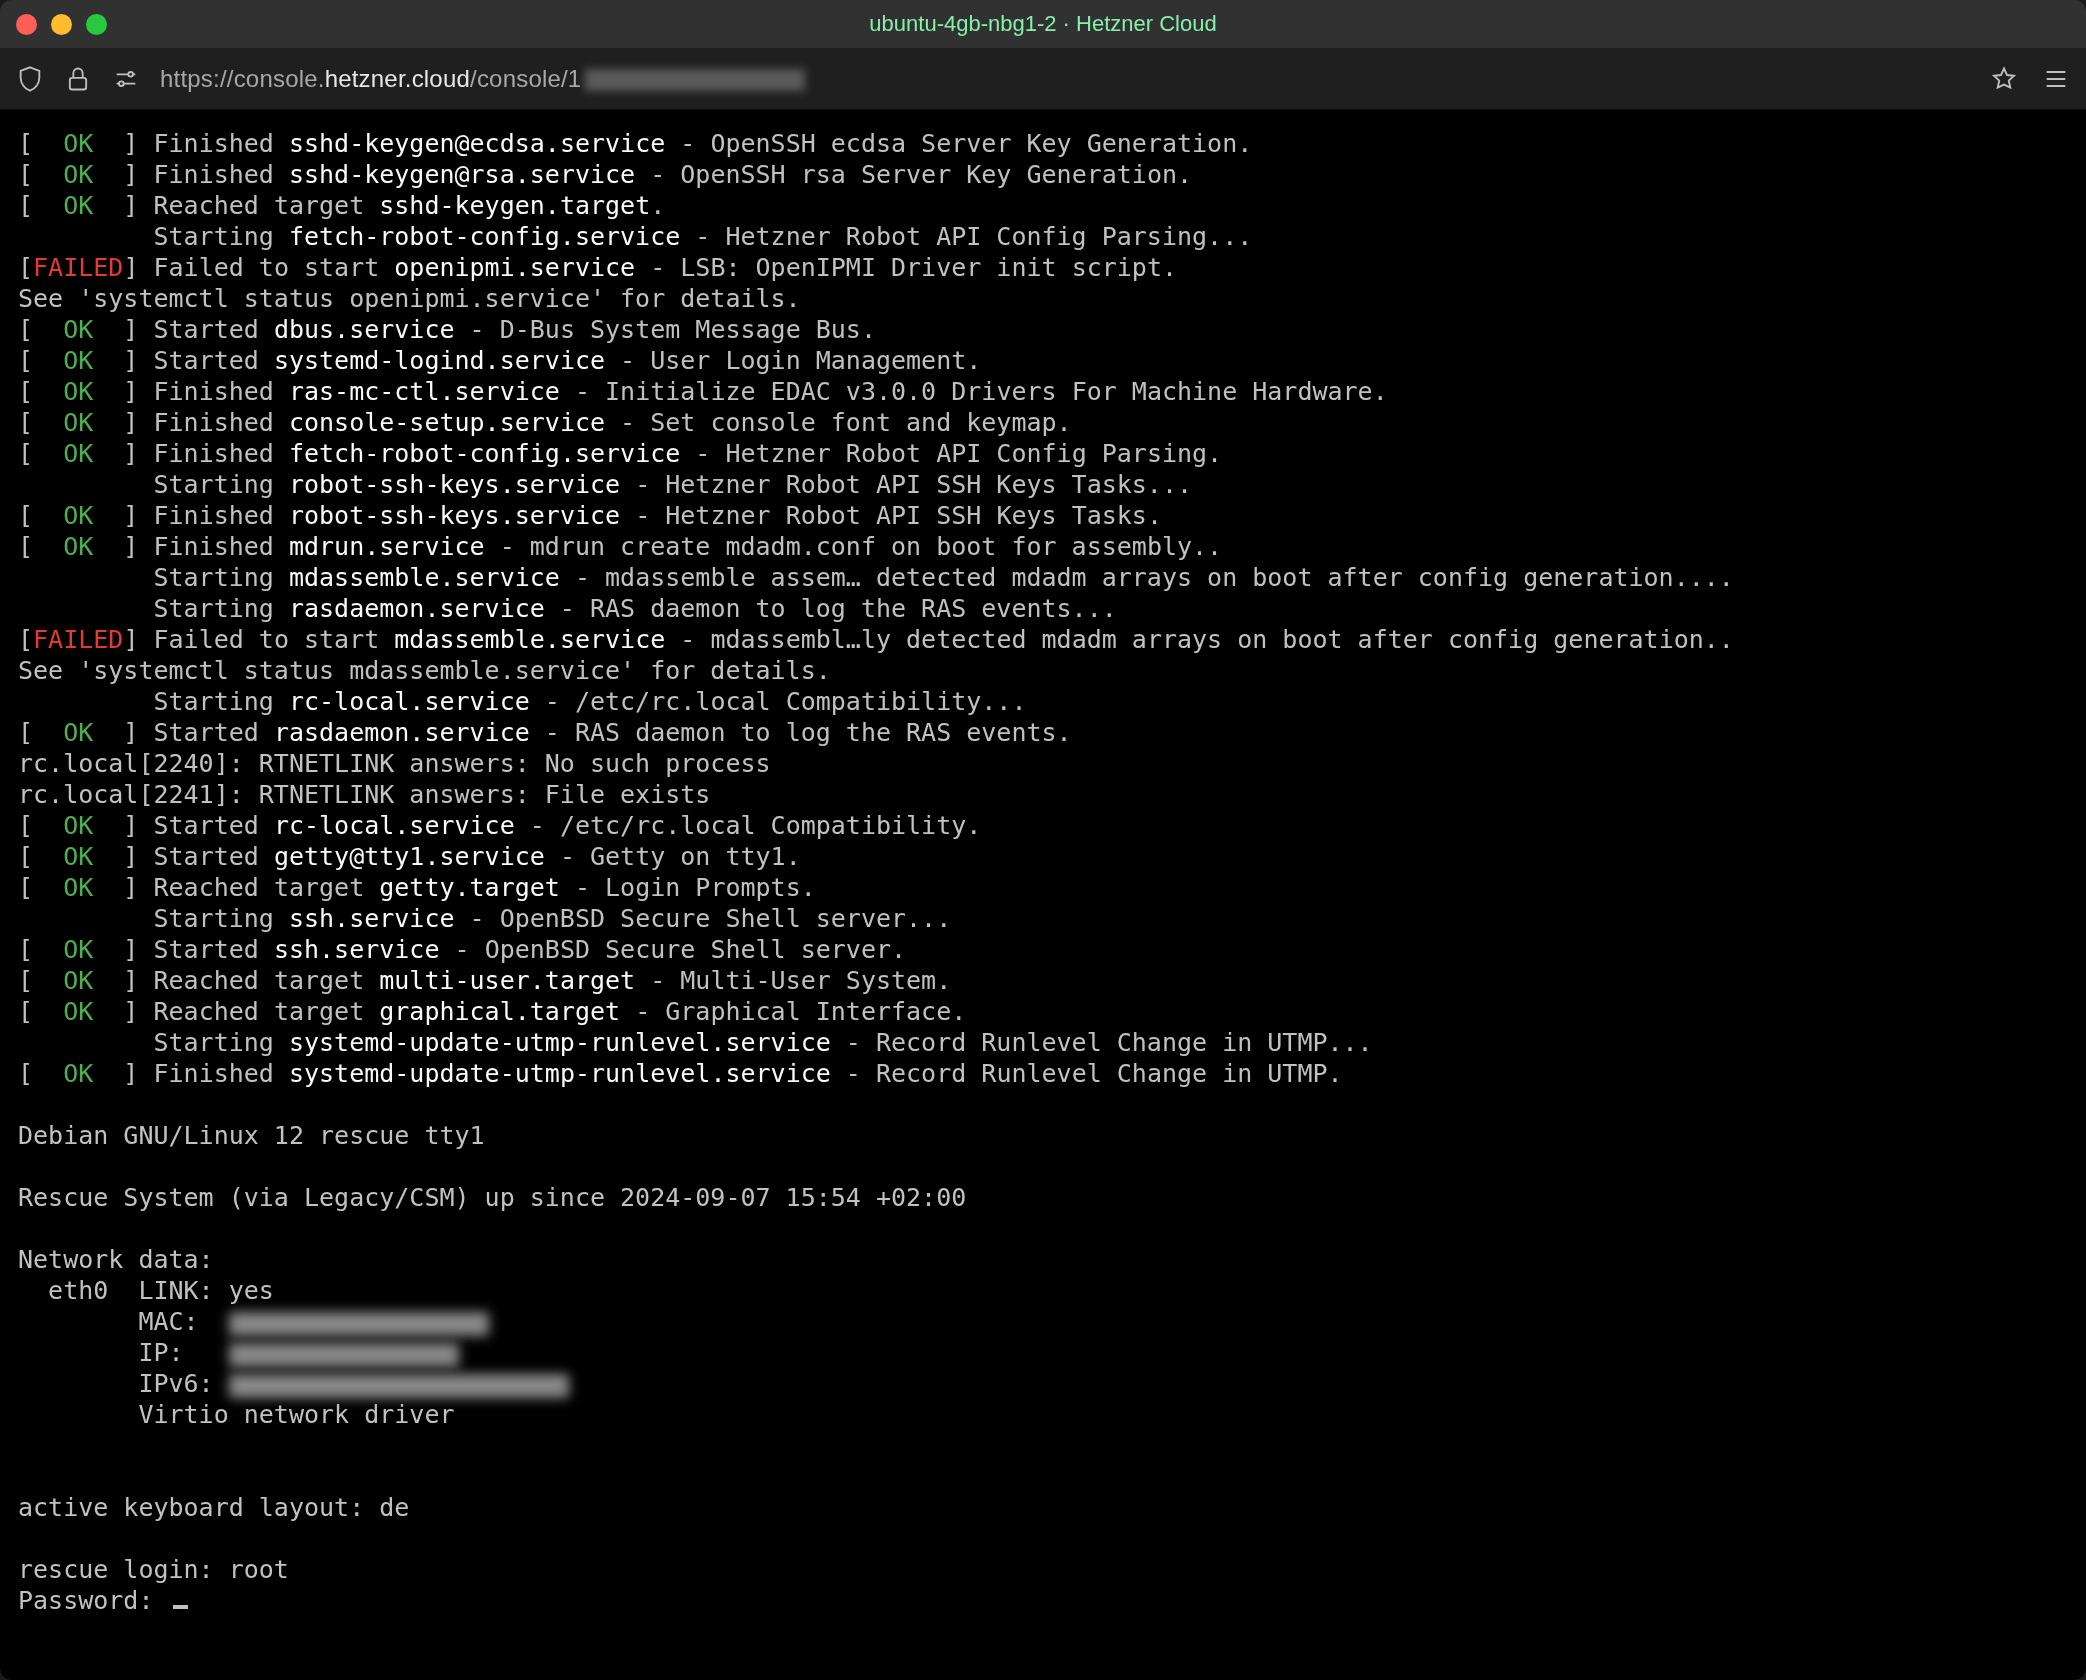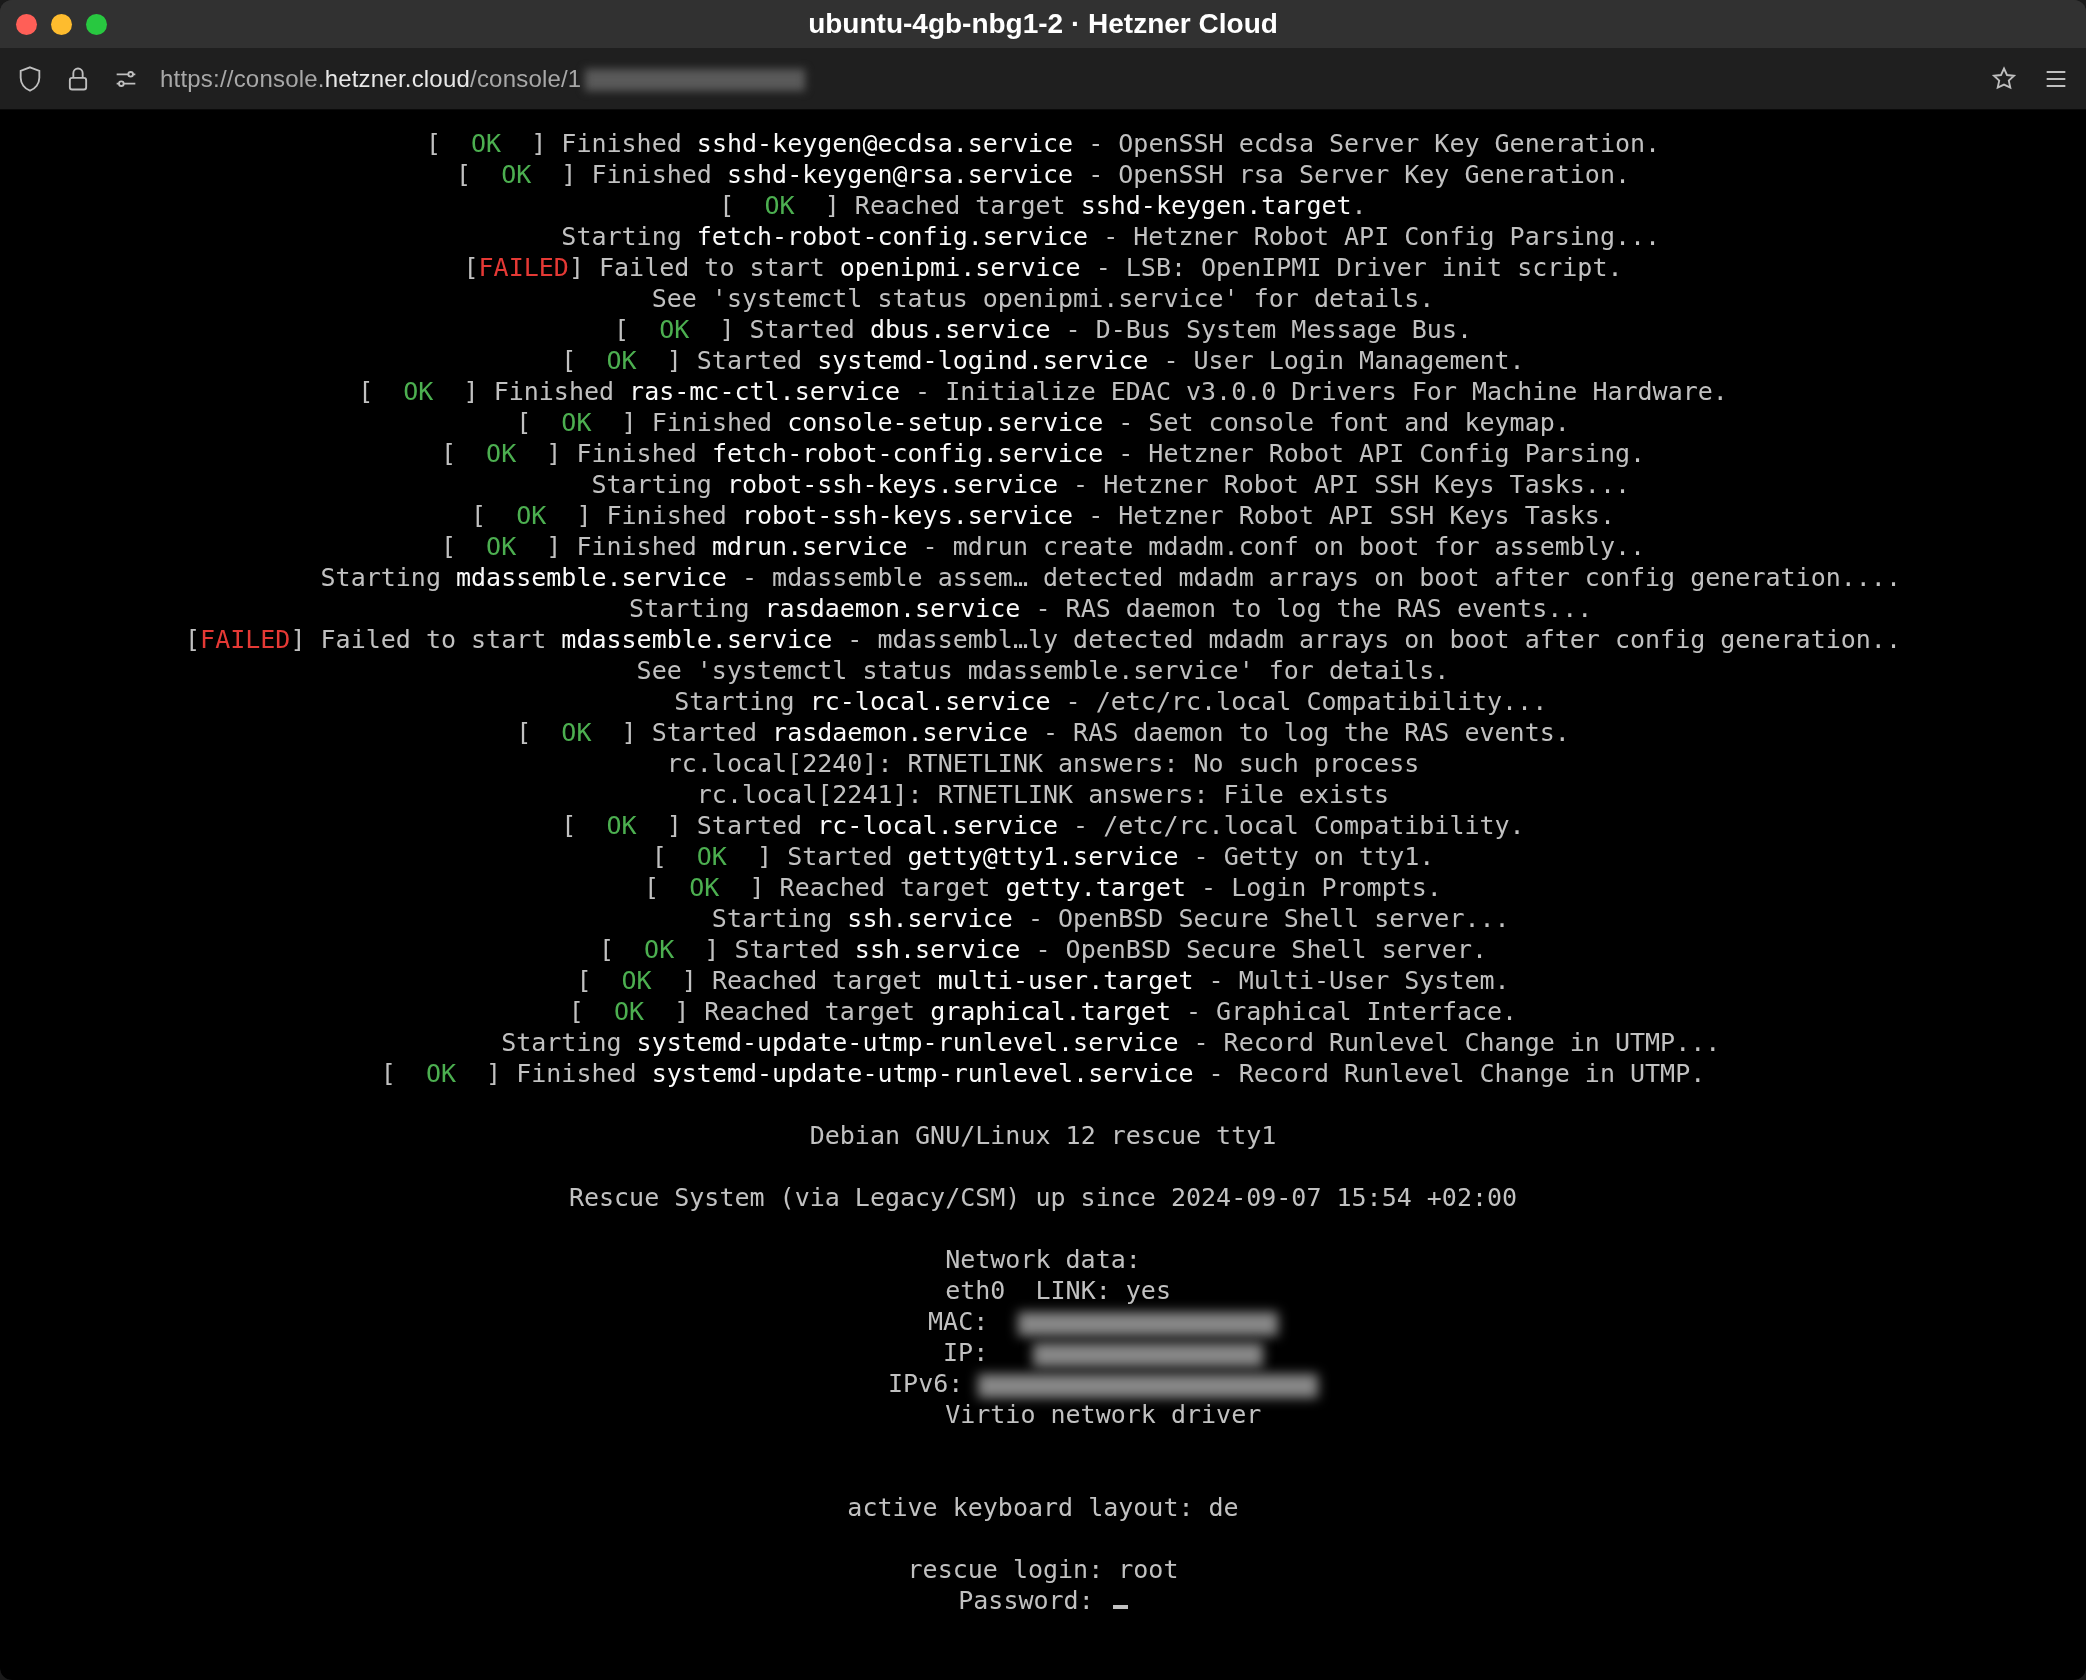--- a/index.html
+++ b/index.html
@@ -33,23 +33,23 @@
       align-items: center;
     }
     .light { width: 21px; height: 21px; border-radius: 50%; }
     .light-close { background: #ff5f57; }
     .light-min { background: #febc2e; }
     .light-max { background: #28c840; }
     .title-text {
       position: absolute;
       left: 50%;
       transform: translateX(-50%);
-      color: #ffffff;
-      font-size: 28px;
-      font-weight: 700;
+      color: #86efac;
+      font-size: 22px;
+      font-weight: 400;
     }
     .urlbar {
       height: 62px;
       background: #1f1f1f;
       display: flex;
       align-items: center;
       padding: 0 16px;
       gap: 20px;
       border-bottom: 1px solid #0a0a0a;
     }
@@ -82,21 +82,20 @@
     .terminal {
       flex: 1;
       background: #000;
       padding: 18px;
       font-family: "SF Mono", Menlo, Monaco, Consolas, monospace;
       font-size: 25px;
       line-height: 1.24;
       color: #c1c1c1;
       white-space: pre;
       overflow:hidden;
-      text-align:center;
     }
     .g { color: #4caf50; }
     .r { color: #e53935; margin-top: 27px; }
     .w { color: #fafafa; font-weight: 500; }
     .blur-chunk {
       display:inline-block;
       background: #888;
       filter: blur(6px);
       vertical-align: text-bottom;
     }

